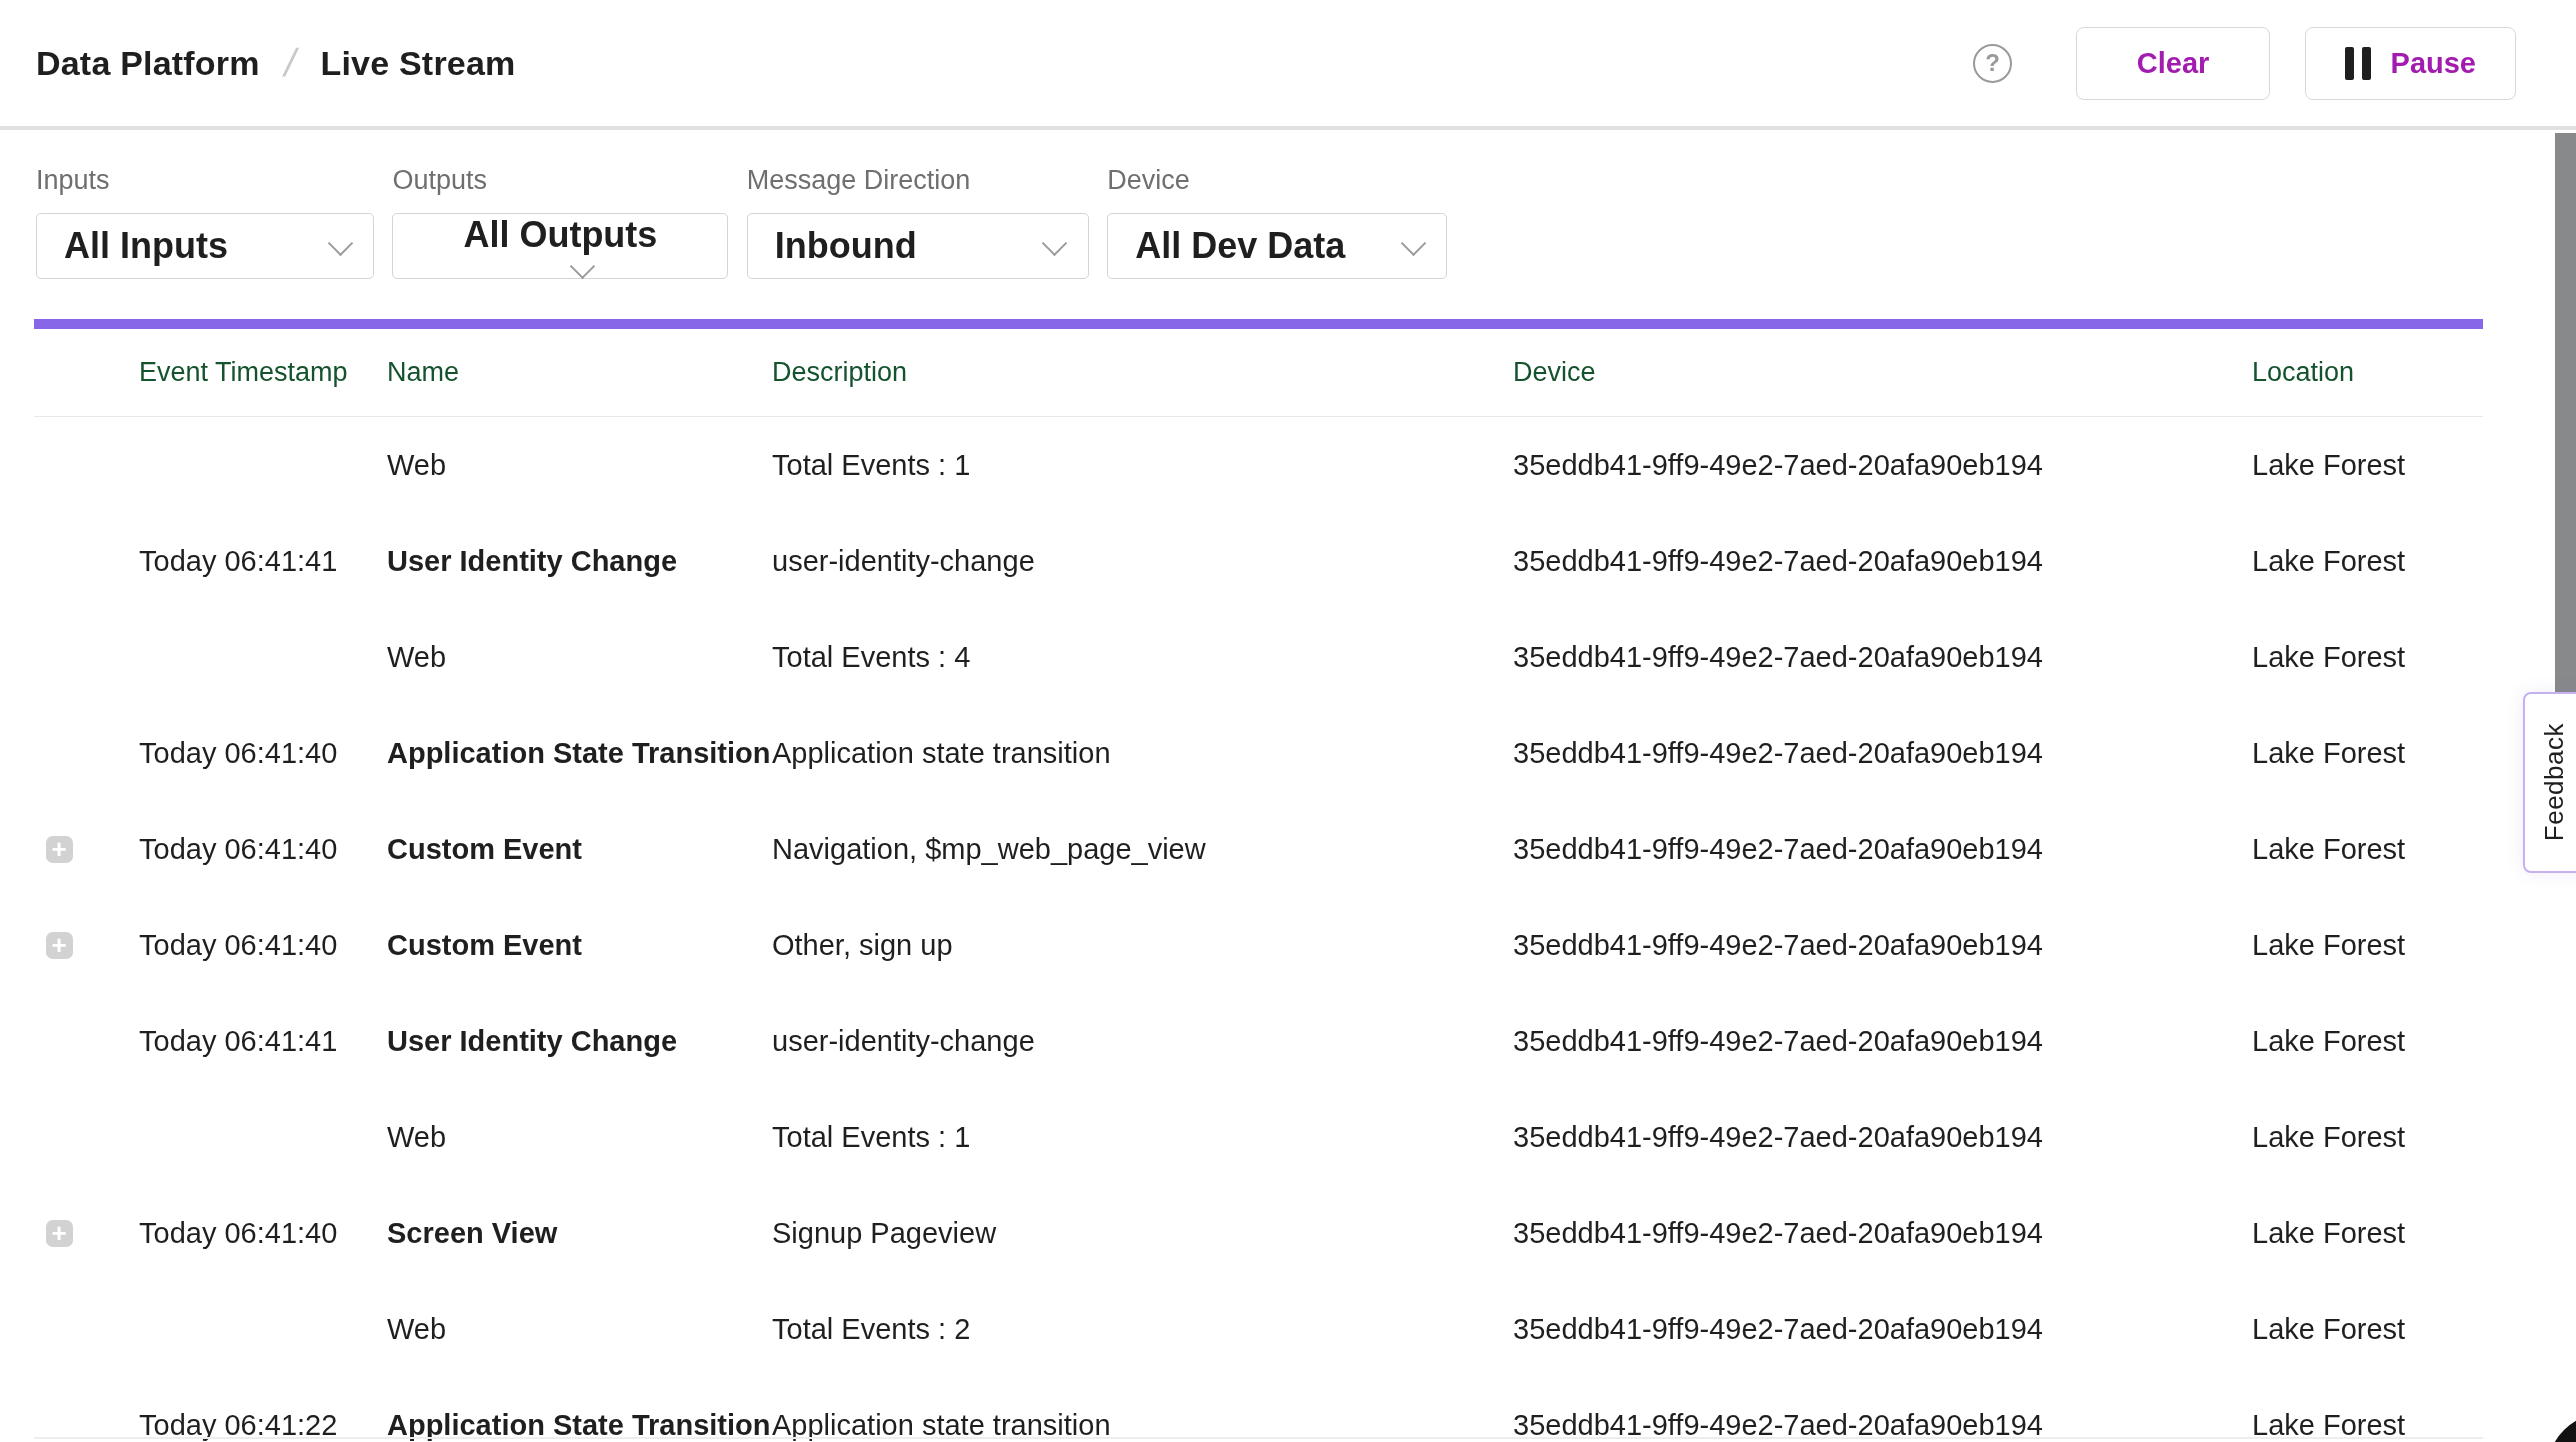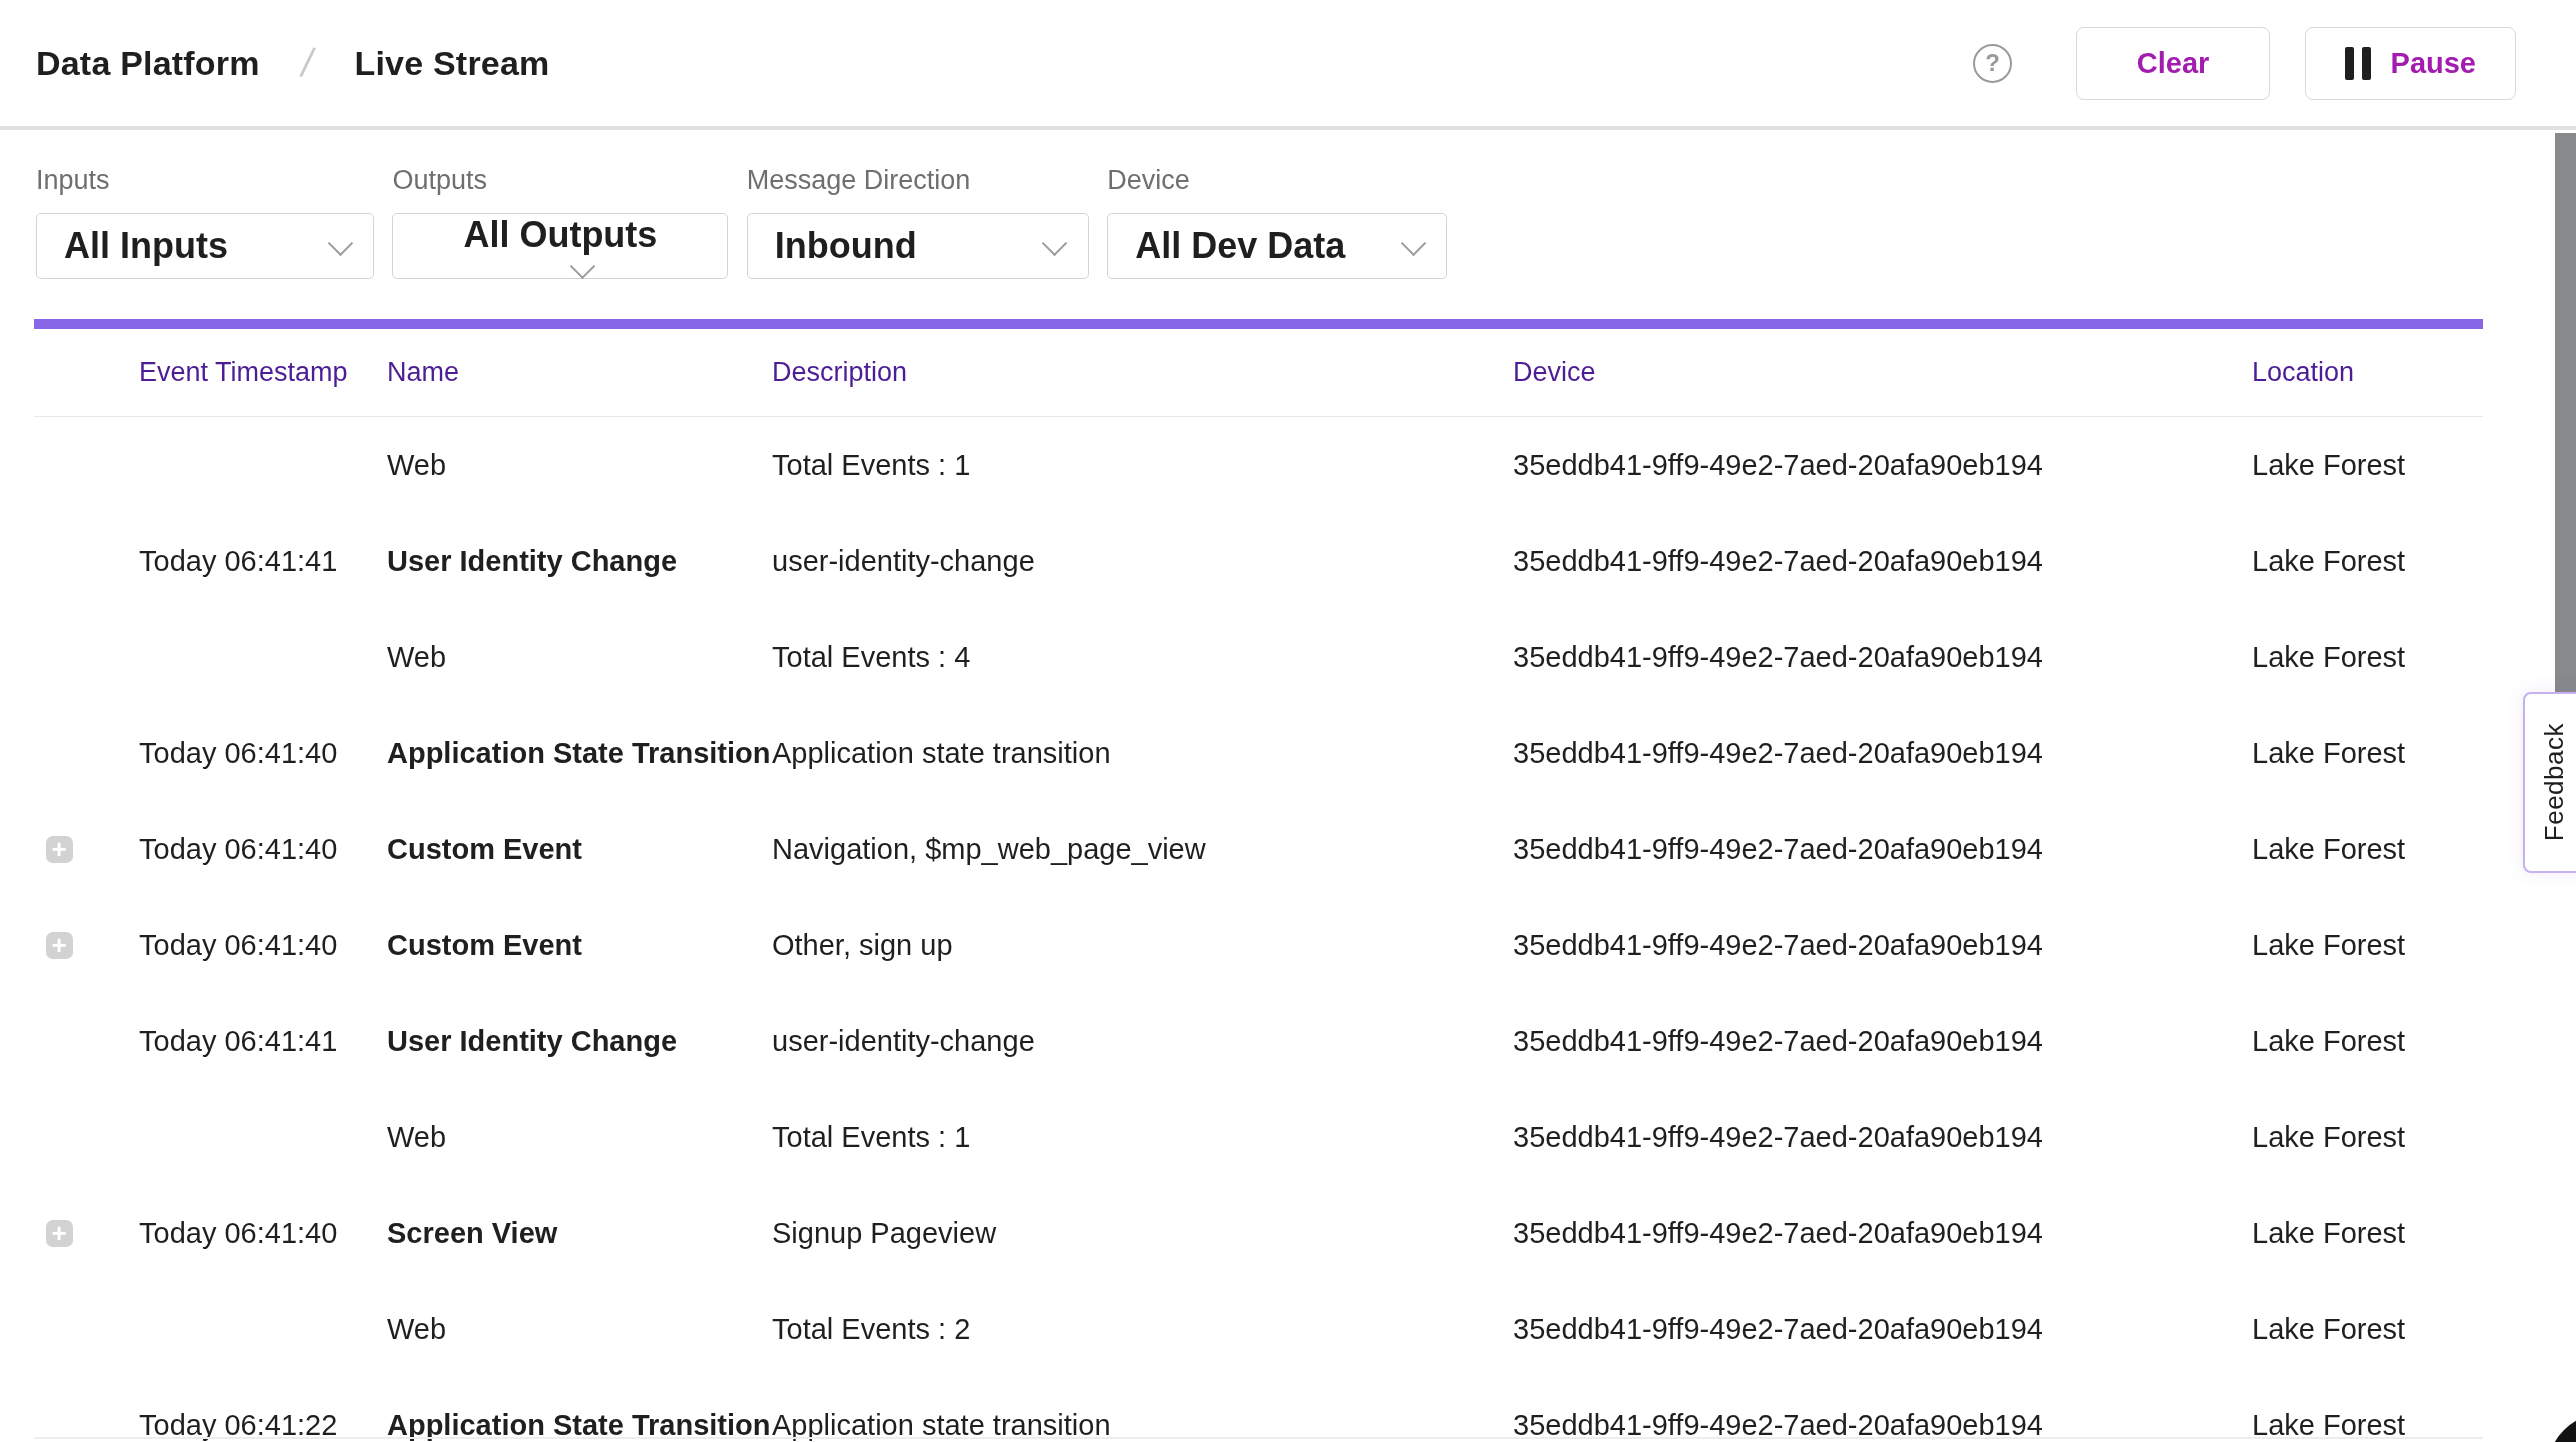--- a/index.html
+++ b/index.html
@@ -3,21 +3,21 @@
 <meta charset="utf-8">
 <style>
   * { margin: 0; padding: 0; box-sizing: border-box; }
   html, body { width: 2576px; height: 1442px; overflow: hidden; background: #ffffff;
     font-family: "Liberation Sans", "DejaVu Sans", sans-serif; color: #1f1f1f; }
   .page { position: relative; width: 2576px; height: 1442px; background: #fff; }
 
   
   .topbar { position: absolute; left: 0; top: 0; width: 2576px; height: 130px;
     border-bottom: 4.9px solid #e1e1e1; display: flex; align-items: center; background: #fff; }
-  .breadcrumb { display: flex; align-items: center; margin-left: 36px; gap: 42px; }
+  .breadcrumb { display: flex; align-items: center; margin-left: 36px; gap: 25px; }
   .crumb { font-size: 34px; font-weight: 600; letter-spacing: 0.2px; }
   .crumb-sep { color: #c9c9c9; font-size: 39px; font-weight: 300; transform: skewX(-12deg); }
   .topbar-right { margin-left: auto; margin-right: 60px; display: flex; align-items: center; gap: 35px; }
   .help-circle { width: 39px; height: 39px; border: 2.9px solid #9a9a9a; border-radius: 50%;
     color: #9a9a9a; font-size: 24px; font-weight: 700; display: flex; align-items: center;
     justify-content: center; margin-right: 29px; cursor: pointer; }
   .btn { height: 73px; min-width: 194px; background: #fff; border: 1.9px solid #d8d8d8;
     border-radius: 7.8px; font-size: 29px; font-weight: 700; color: #a21caf;
     display: flex; align-items: center; justify-content: center; gap: 19.4px; cursor: pointer;
     padding: 0 39px; }
@@ -40,21 +40,21 @@
   .w-device { width: 340px; }
 
   
   .accent-bar { position: absolute; left: 34px; top: 319px; width: 2449px; height: 9.7px; }
 
   
   .grid-table { position: absolute; left: 34px; top: 329px; width: 2449px; }
   .grid-row { display: grid; grid-template-columns: 105px 248px 385px 741px 739px 232px;
     align-items: center; }
   .thead { height: 88px; border-bottom: 1.9px solid #e8e8e6; }
-  .th { font-size: 27px; color: #4c1d95; font-weight: 400; }
+  .th { font-size: 27px; color: #14532d; font-weight: 400; }
   .trow { height: 96px; }
   .cell { font-size: 29px; color: #1f1f1f; white-space: nowrap; overflow: hidden; }
   .cell.bold { font-weight: 700; }
   .expand-btn { visibility: hidden; width: 27px; height: 27px; background: #d2d2d2;
     border-radius: 6.8px; color: #ffffff; font-size: 26px; font-weight: 700; line-height: 1;
     display: flex; align-items: center; justify-content: center; margin-left: 11.6px; cursor: pointer; }
   .bottom-divider { position: absolute; left: 34px; top: 1437px; width: 2449px; height: 1.9px;
     background: #ededed; }
 
   

